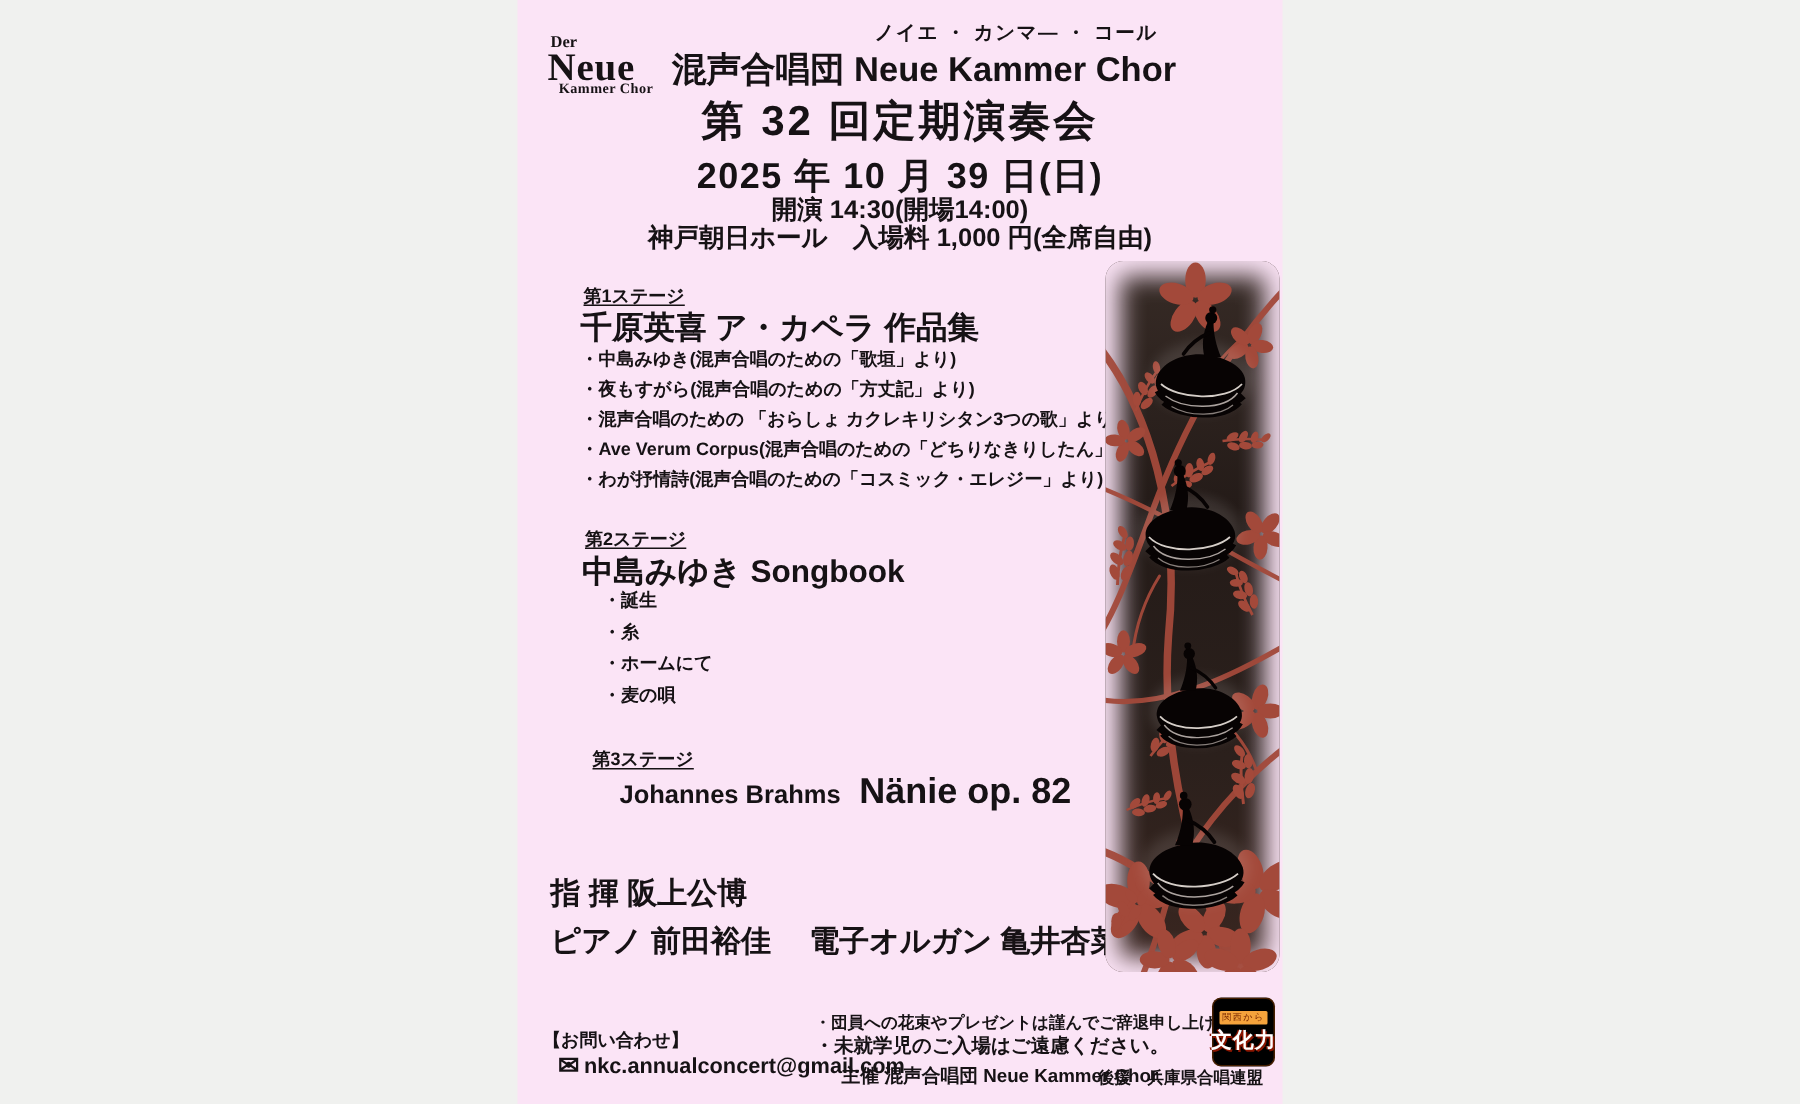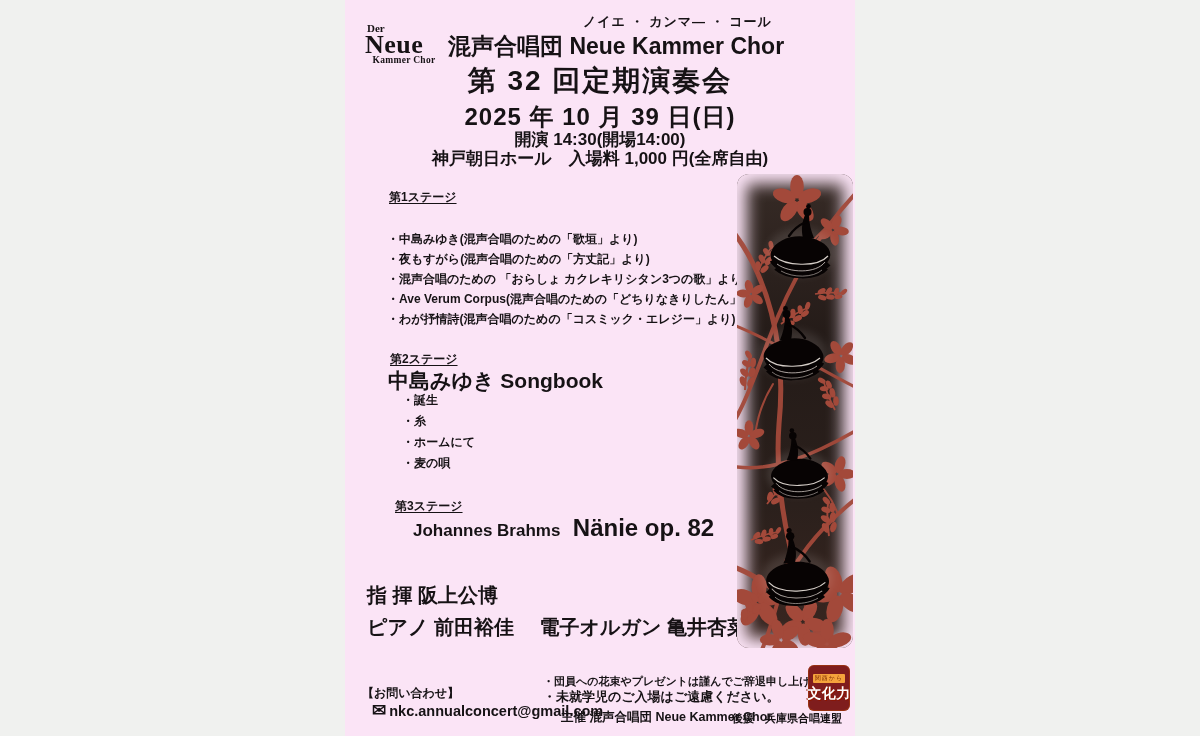--- a/index.html
+++ b/index.html
@@ -60,21 +60,21 @@
   .contact-label{top:685px;left:17px;font-size:12px;font-weight:600;}
   .email-row{top:702px;left:27px;font-size:14.5px;font-weight:600;display:flex;align-items:center;gap:3px;}
   .mail-icon{font-size:17px;line-height:1;}
   .note-0{top:674px;left:198px;font-size:11px;font-weight:600;}
   .note-1{top:688px;left:198px;font-size:13px;font-weight:600;}
   .organizer{top:709px;left:216px;font-size:12.5px;font-weight:700;}
   .supporter{top:711px;left:387px;font-size:11px;font-weight:600;}
 
   .bunkaryoku{
     top:665px;left:463px;width:42px;height:46px;
-    background:#7f1d1d;border-radius:6px;
+    background:#000000;border-radius:6px;
     display:flex;flex-direction:column;align-items:center;justify-content:center;
     box-shadow:0 0 0 1px rgba(200,90,0,.35) inset;
   }
   .bk-top{font-size:6px;color:#7a2800;background:#f5a33c;padding:0 2px;border-radius:1px;margin-bottom:2px;letter-spacing:1px;}
   .bk-main{font-size:14px;font-weight:700;color:#ffffff;text-shadow:1px 1px 0 #8c1500, -1px 0 0 #8c1500;letter-spacing:0.5px;}
 
   
   .art-strip{
     top:174px;left:392px;width:116px;height:474px;
     background:linear-gradient(180deg,#372b26 0%,#241b18 35%,#2b201c 70%,#3a2620 100%);
@@ -97,20 +97,21 @@
     <span class="logo-kc">Kammer Chor</span>
   </div>
 
   <div class="abs group-name">混声合唱団  Neue Kammer Chor</div>
   <div class="abs centered concert-title">第 32 回定期演奏会</div>
   <div class="abs centered date-line">2025 年 10 月 39 日(日)</div>
   <div class="abs centered time-line">開演 14:30(開場14:00)</div>
   <div class="abs centered venue-line">神戸朝日ホール　入場料 1,000 円(全席自由)</div>
 
   <div class="abs stage-label s1-label">第1ステージ</div>
+  <div class="abs stage-title s1-title">千原英喜 ア・カペラ 作品集</div>
   <div class="abs stage-item s1-i0">・中島みゆき(混声合唱のための「歌垣」より)</div>
   <div class="abs stage-item s1-i1">・夜もすがら(混声合唱のための「方丈記」より)</div>
   <div class="abs stage-item s1-i2">・混声合唱のための 「おらしょ  カクレキリシタン3つの歌」より 第一楽章</div>
   <div class="abs stage-item s1-i3">・Ave Verum Corpus(混声合唱のための「どちりなきりしたん」より)</div>
   <div class="abs stage-item s1-i4">・わが抒情詩(混声合唱のための「コスミック・エレジー」より)</div>
 
   <div class="abs stage-label s2-label">第2ステージ</div>
   <div class="abs stage-title s2-title">中島みゆき Songbook</div>
   <div class="abs stage-item s2-i0">・誕生</div>
   <div class="abs stage-item s2-i1">・糸</div>

